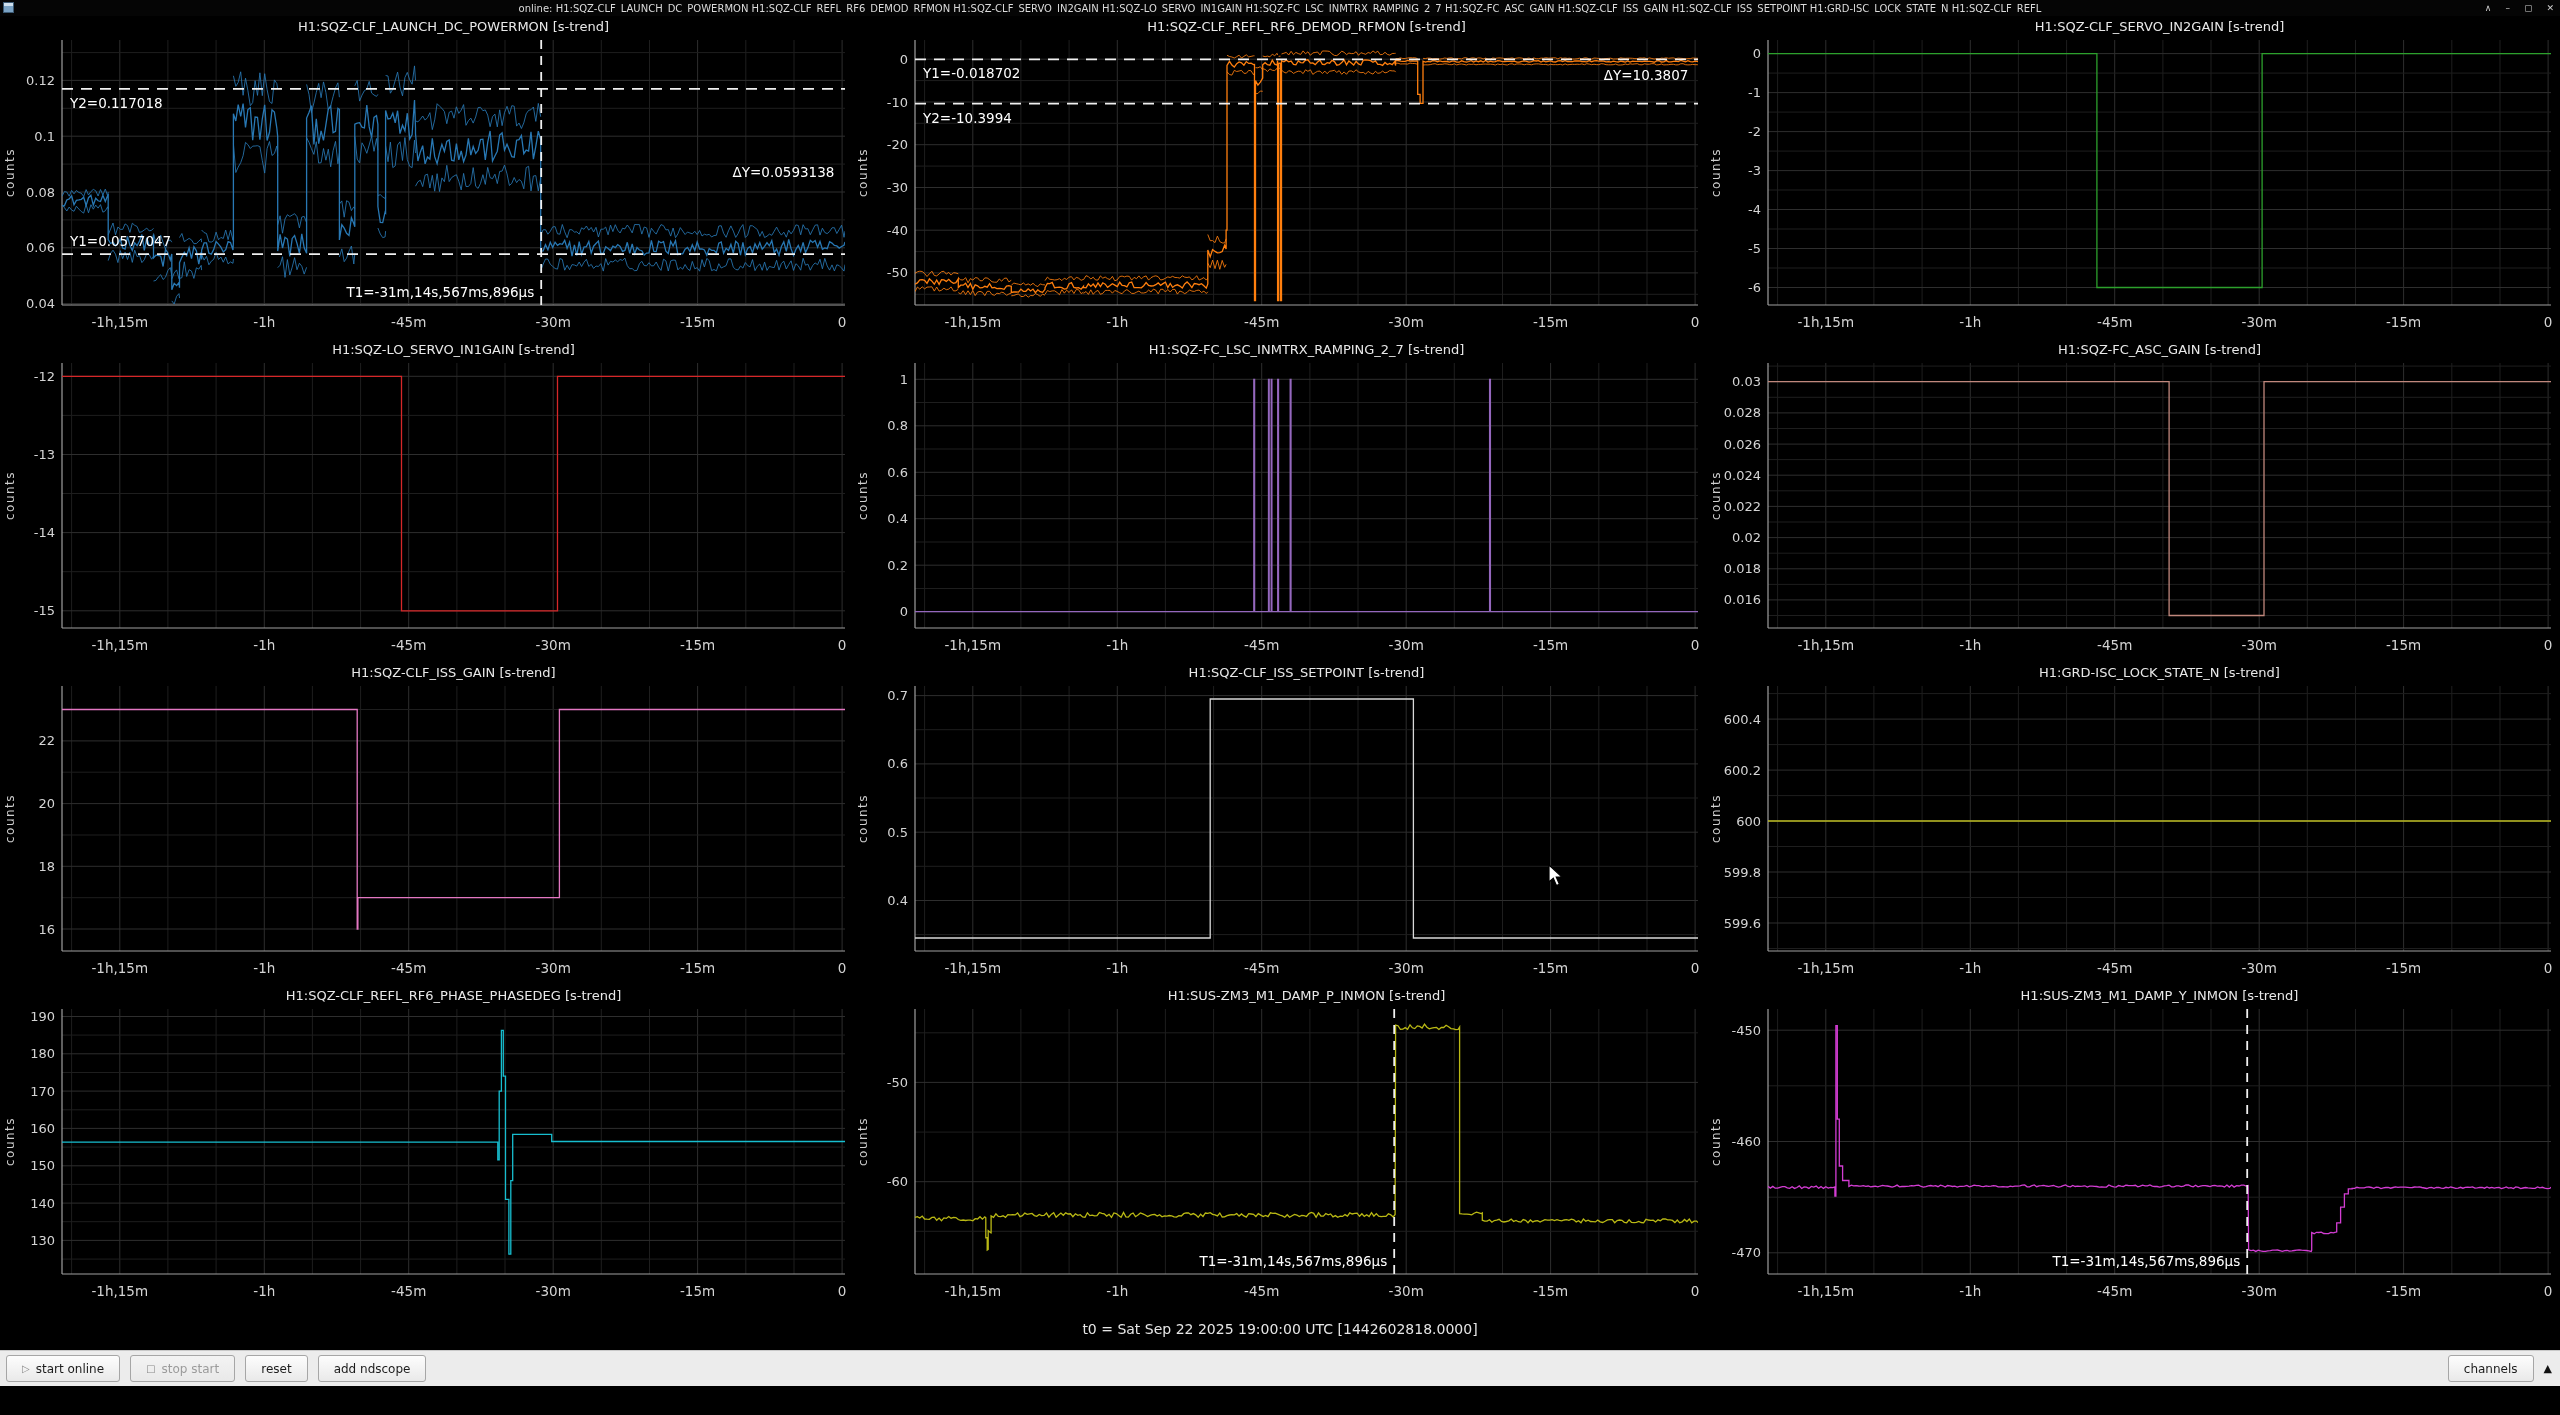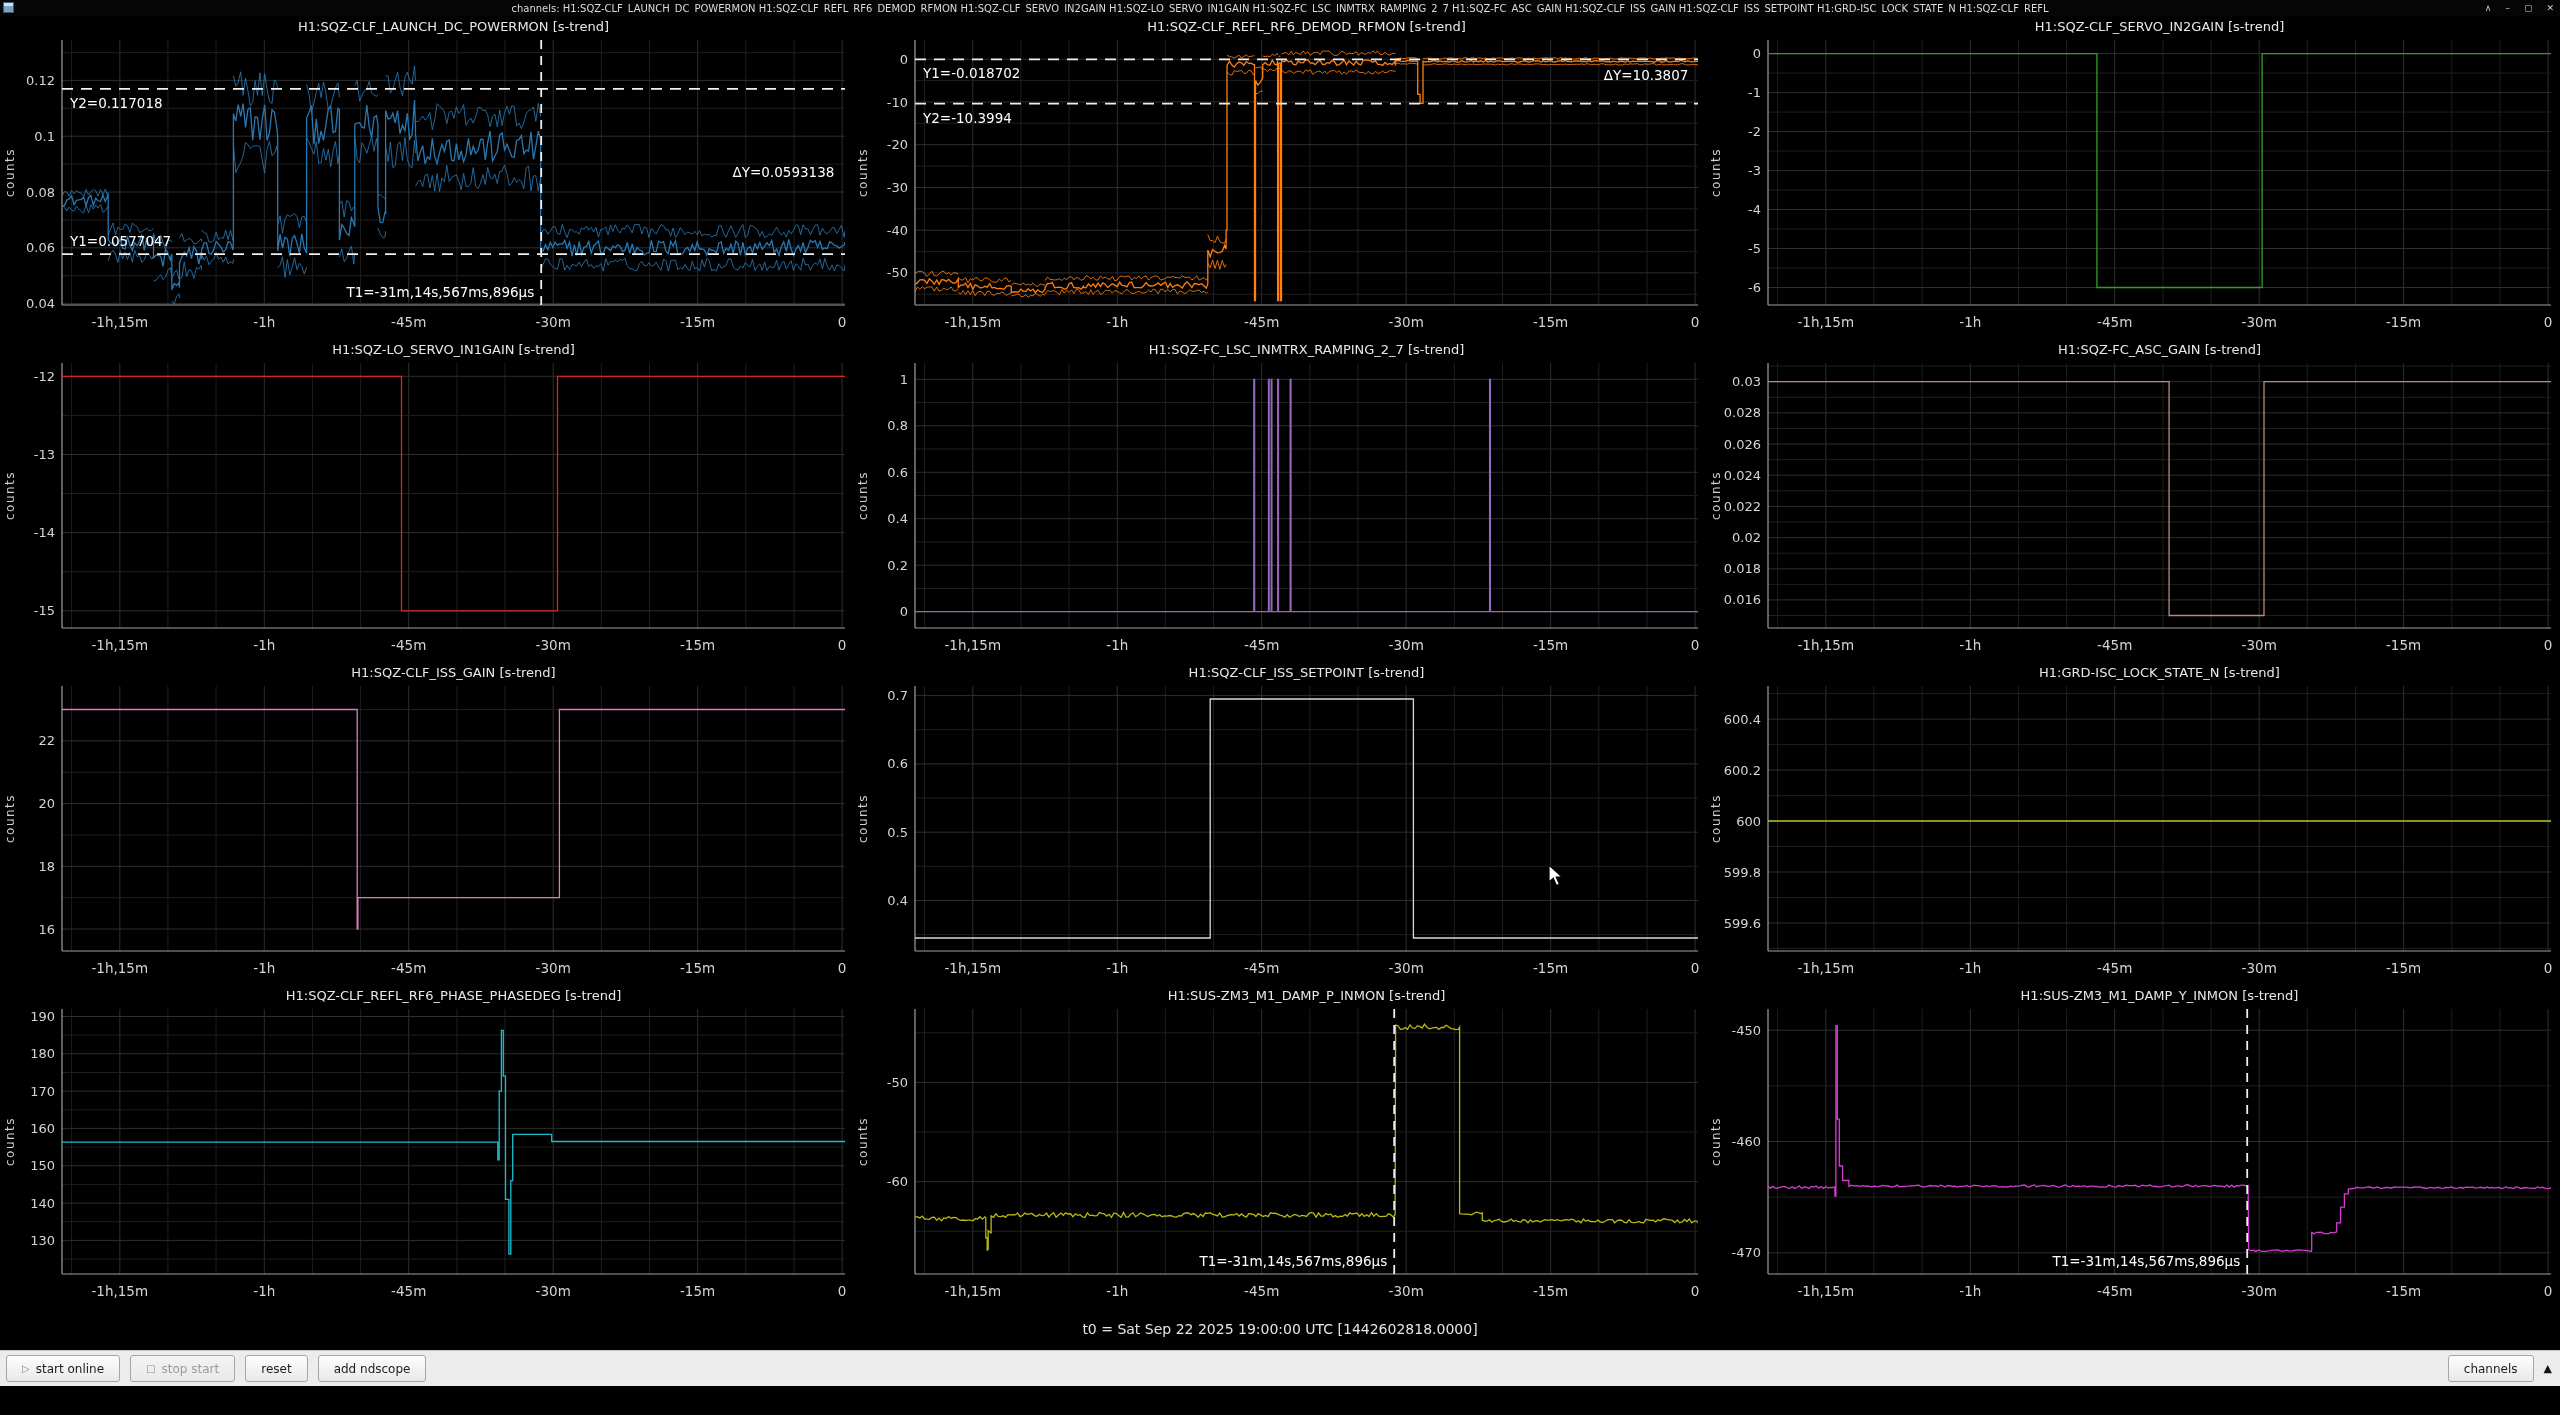--- a/index.html
+++ b/index.html
@@ -42,21 +42,21 @@
   .links a{color:#1414cc;text-decoration:underline;cursor:pointer;margin-left:16px;}
 
   
   #pointer{position:absolute;left:1548px;top:864px;z-index:50;}
 </style>
 </head>
 <body>
 
 <div class="titlebar">
   <span class="app-icon"></span>
-  <span class="title-text">channels: H1:SQZ-CLF_LAUNCH_DC_POWERMON H1:SQZ-CLF_REFL_RF6_DEMOD_RFMON H1:SQZ-CLF_SERVO_IN2GAIN H1:SQZ-LO_SERVO_IN1GAIN H1:SQZ-FC_LSC_INMTRX_RAMPING_2_7 H1:SQZ-FC_ASC_GAIN H1:SQZ-CLF_ISS_GAIN H1:SQZ-CLF_ISS_SETPOINT H1:GRD-ISC_LOCK_STATE_N H1:SQZ-CLF_REFL</span>
+  <span class="title-text">online: H1:SQZ-CLF_LAUNCH_DC_POWERMON H1:SQZ-CLF_REFL_RF6_DEMOD_RFMON H1:SQZ-CLF_SERVO_IN2GAIN H1:SQZ-LO_SERVO_IN1GAIN H1:SQZ-FC_LSC_INMTRX_RAMPING_2_7 H1:SQZ-FC_ASC_GAIN H1:SQZ-CLF_ISS_GAIN H1:SQZ-CLF_ISS_SETPOINT H1:GRD-ISC_LOCK_STATE_N H1:SQZ-CLF_REFL</span>
   <span class="win-controls">
     <span>∧</span>
     <span>–</span>
     <span>▢</span>
     <span>✕</span>
   </span>
 </div>
 
 <div id="plots">
     <div class="cell" style="left: 0px; top: 0px;">

